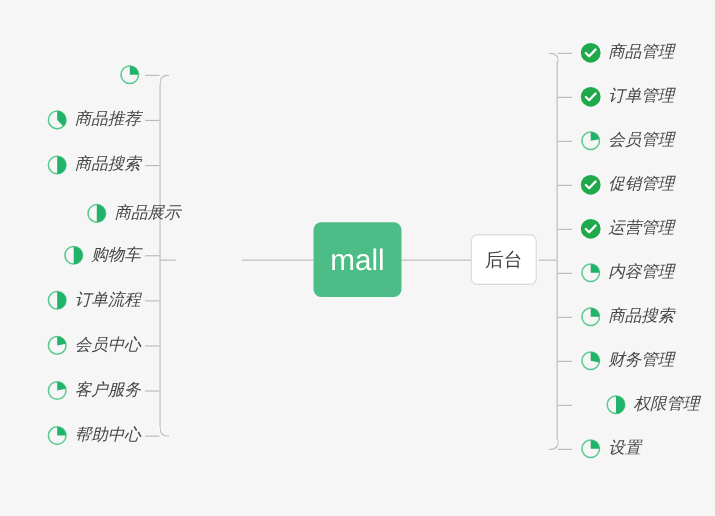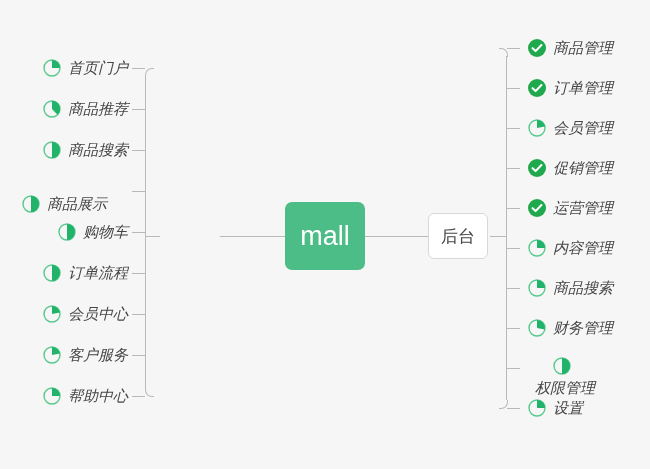--- a/index.html
+++ b/index.html
@@ -155,41 +155,40 @@
       <div class="trunk" style="left: 365px; top: 236px; width: 63px;"></div>
     </div>
   <div id="leaves-layer">
       <div class="leaf left" style="top: 56px; left: 0px; width: 128px; justify-content: flex-end;">
         <span class="icon">
           <svg width="20" height="20" viewBox="0 0 20 20">
       <circle cx="10" cy="10" r="8" fill="none" stroke="#59c98d" stroke-width="1.4"></circle>
       <path d="M 10 10 L 10 2 A 8 8 0 0 1 18.00 10.00 Z" fill="#21b36a"></path>
     </svg>
         </span>
-        <span class="leaf-label">首页门户</span>
       </div>
       <div class="leaf left" style="top: 97px; left: 0px; width: 128px; justify-content: flex-end;">
         <span class="icon">
           <svg width="20" height="20" viewBox="0 0 20 20">
       <circle cx="10" cy="10" r="8" fill="none" stroke="#59c98d" stroke-width="1.4"></circle>
       <path d="M 10 10 L 10 2 A 8 8 0 0 1 15.48 15.83 Z" fill="#21b36a"></path>
     </svg>
         </span>
         <span class="leaf-label">商品推荐</span>
       </div>
       <div class="leaf left" style="top: 138px; left: 0px; width: 128px; justify-content: flex-end;">
         <span class="icon">
           <svg width="20" height="20" viewBox="0 0 20 20">
       <circle cx="10" cy="10" r="8" fill="none" stroke="#59c98d" stroke-width="1.4"></circle>
       <path d="M 10 10 L 10 2 A 8 8 0 0 1 10.00 18.00 Z" fill="#21b36a"></path>
     </svg>
         </span>
         <span class="leaf-label">商品搜索</span>
       </div>
-      <div class="leaf left" style="top: 192px; left: 0px; width: 128px; justify-content: center;">
+      <div class="leaf left" style="top: 182px; left: 0px; width: 128px; justify-content: flex-end; padding-left: 36px;">
         <span class="icon">
           <svg width="20" height="20" viewBox="0 0 20 20">
       <circle cx="10" cy="10" r="8" fill="none" stroke="#59c98d" stroke-width="1.4"></circle>
       <path d="M 10 10 L 10 2 A 8 8 0 0 1 10.00 18.00 Z" fill="#21b36a"></path>
     </svg>
         </span>
         <span class="leaf-label">商品展示</span>
       </div>
       <div class="leaf left" style="top: 220px; left: 0px; width: 128px; justify-content: flex-end;">
         <span class="icon">
@@ -301,21 +300,21 @@
       </div>
       <div class="leaf right" style="top: 316px; left: 527px;">
         <span class="icon">
           <svg width="20" height="20" viewBox="0 0 20 20">
       <circle cx="10" cy="10" r="8" fill="none" stroke="#59c98d" stroke-width="1.4"></circle>
       <path d="M 10 10 L 10 2 A 8 8 0 0 1 17.86 11.50 Z" fill="#21b36a"></path>
     </svg>
         </span>
         <span class="leaf-label">财务管理</span>
       </div>
-      <div class="leaf right" style="top: 356px; left: 529px; flex-direction: column;">
+      <div class="leaf right" style="top: 356px; left: 550px;">
         <span class="icon">
           <svg width="20" height="20" viewBox="0 0 20 20">
       <circle cx="10" cy="10" r="8" fill="none" stroke="#59c98d" stroke-width="1.4"></circle>
       <path d="M 10 10 L 10 2 A 8 8 0 0 1 10.00 18.00 Z" fill="#21b36a"></path>
     </svg>
         </span>
         <span class="leaf-label">权限管理</span>
       </div>
       <div class="leaf right" style="top: 396px; left: 527px;">
         <span class="icon">

